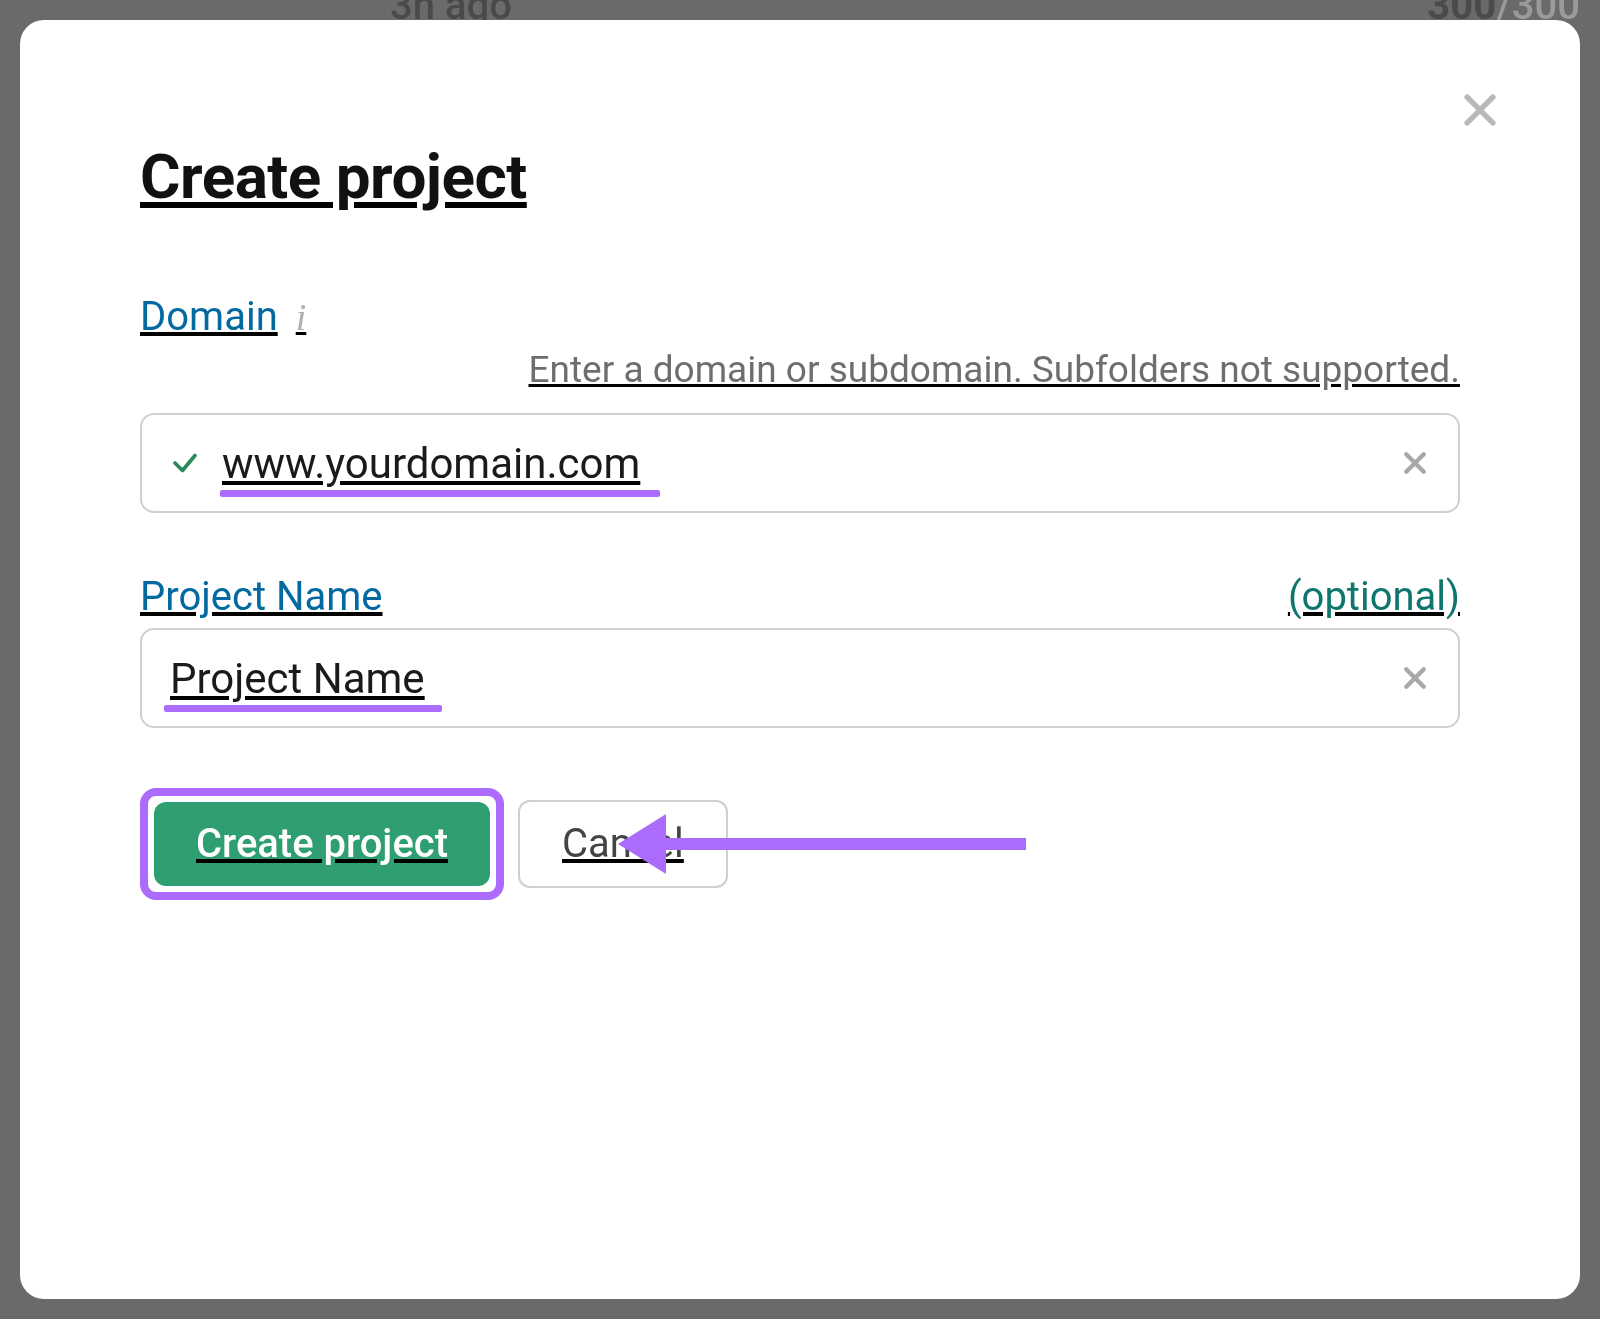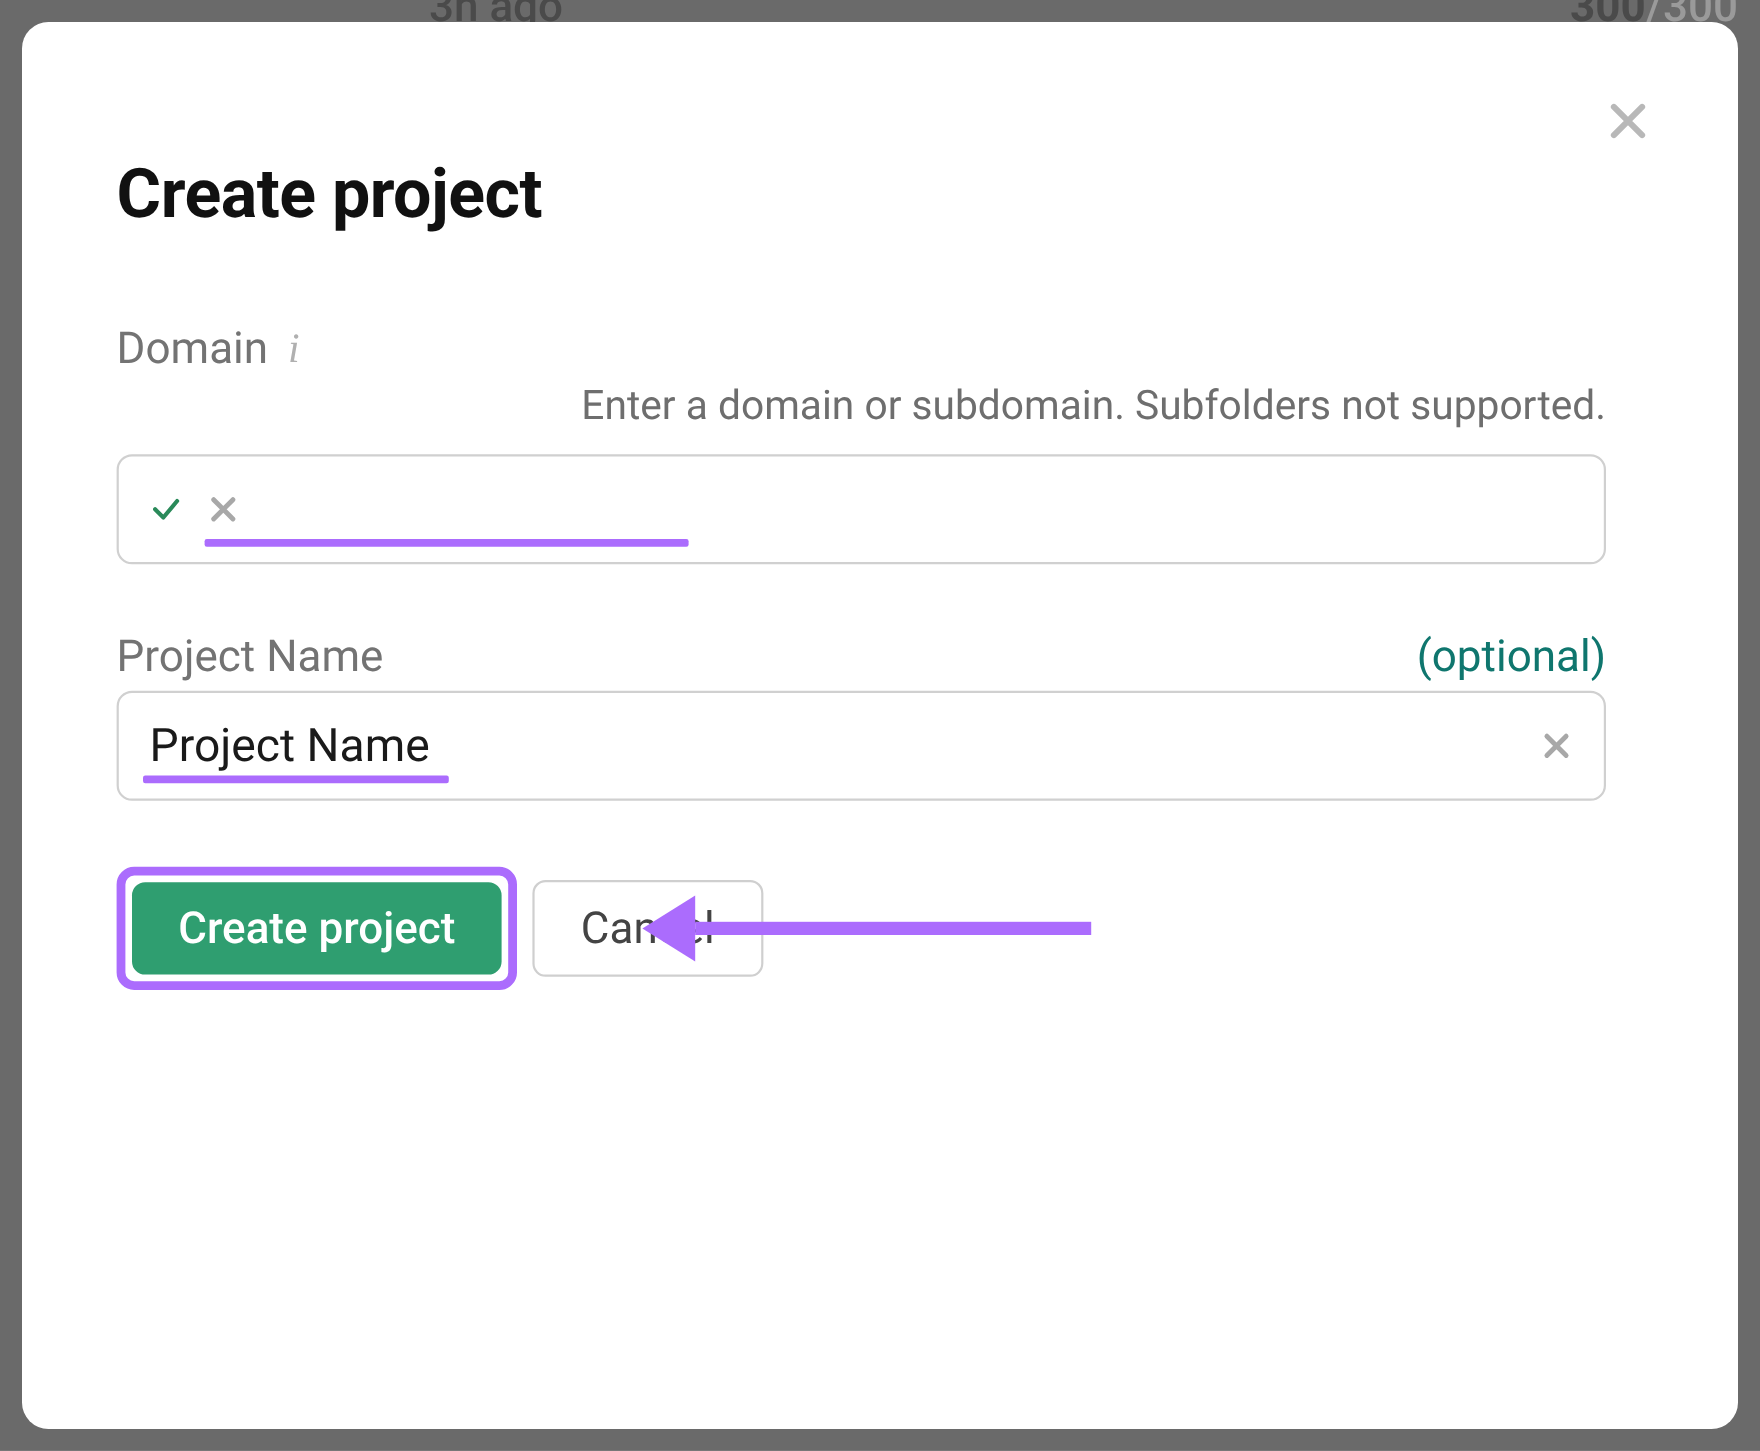--- a/index.html
+++ b/index.html
@@ -20,21 +20,22 @@
   .backdrop-2 { top: -18px; right: 20px; font-weight: 700; }
   .backdrop-2 .muted { color: #9a9a9a; font-weight: 500; }
   .modal {
     position: absolute;
     top: 20px;
     left: 20px;
     right: 20px;
     bottom: 20px;
     background: #fff;
     border-radius: 24px;
-    padding: 70px 120px 60px 86px;
+    padding: 70px 120px 60px 120px;
+    text-decoration: underline;
   }
   .close-btn {
     position: absolute;
     top: 60px;
     right: 70px;
     width: 60px;
     height: 60px;
     display: flex;
     align-items: center;
     justify-content: center;
@@ -53,21 +54,21 @@
   .field-group { margin-bottom: 60px; }
   .label-row {
     display: flex;
     align-items: center;
     justify-content: space-between;
     margin-bottom: 8px;
   }
   .label-left { display: flex; align-items: center; gap: 18px; }
   .field-label {
     font-size: 40px;
-    color: #737373;
+    color: #0369a1;
     font-weight: 400;
   }
   .info-icon {
     color: #b0b0b0;
     font-size: 38px;
     font-style: italic;
     font-family: Georgia, serif;
     line-height: 1;
   }
   .optional {
@@ -192,20 +193,21 @@
         <span class="info-icon">i</span>
       </div>
     </div>
     <div class="field-help">Enter a domain or subdomain. Subfolders not supported.</div>
     <div class="input-wrap">
       <span class="check-icon">
         <svg viewBox="0 0 24 24">
             <path d="M4 12 L10 18 L20 6" stroke="currentColor" stroke-width="3" stroke-linecap="round" stroke-linejoin="round" fill="none"></path>
           </svg>
       </span>
+      <input type="text" value="www.yourdomain.com" style="">
       <span class="clear-icon">
         <svg viewBox="0 0 24 24">
             <path d="M5 5 L19 19 M19 5 L5 19" stroke="currentColor" stroke-width="3.5" stroke-linecap="round" fill="none"></path>
           </svg>
       </span>
       <div class="underline-annot" style="left:78px; width:440px;"></div>
     </div>
   </div>
 
   <div class="field-group">

